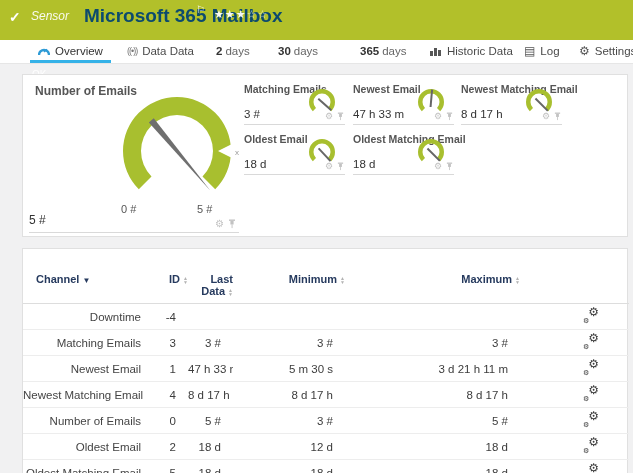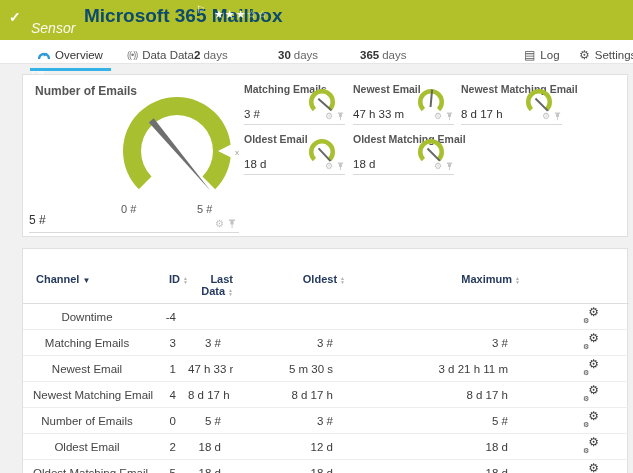--- a/index.html
+++ b/index.html
@@ -1,30 +1,30 @@
 <!DOCTYPE html>
 <html><head>
 <meta charset="utf-8">
 <style>
   html,body{margin:0;padding:0;}
   .page{position:relative;width:633px;height:473px;background:#f1f1f2;overflow:hidden;
         font-family:"Liberation Sans",sans-serif;color:#3c3c3c;}
   
   .sensor-header{position:absolute;left:0;top:0;width:633px;height:40px;background:#b2c02a;}
   .sh-check{position:absolute;left:9px;top:9px;color:#fff;font-size:14px;font-weight:bold;}
-  .sh-kind{position:absolute;left:31px;top:20px;font-style:italic;font-size:14px;color:rgba(255,255,255,.92);}
+  .sh-kind{position:absolute;left:31px;top:9px;font-style:italic;font-size:12px;color:rgba(255,255,255,.92);}
   .sh-title{position:absolute;left:84px;top:5px;font-size:19px;font-weight:bold;color:#0c4a6e;}
   .sh-flag{position:absolute;left:196px;top:4px;font-size:10px;color:rgba(255,255,255,.9);}
   .sh-stars{position:absolute;left:214px;top:8px;font-size:11px;letter-spacing:1px;}
   .sh-stars .f{color:rgba(255,255,255,.95);}
   .sh-stars .e{color:rgba(255,255,255,.65);}
   .sh-status{position:absolute;left:32px;top:25px;font-size:10px;color:rgba(255,255,255,.95);margin-top:44px;}
   
   .tabbar{position:absolute;left:0;top:40px;width:633px;height:23px;background:#fff;border-bottom:1px solid #e6e6e6;}
-  .tab{position:absolute;top:0;height:30px;display:flex;align-items:center;gap:5px;font-size:11.5px;color:#4a4a4a;cursor:default;}
+  .tab{position:absolute;top:0;height:22px;display:flex;align-items:center;gap:5px;font-size:11.5px;color:#4a4a4a;cursor:default;}
   .tab.active{color:#333;}
   .tab.active::after{content:"";position:absolute;left:-8px;right:-8px;bottom:-1px;height:3px;background:#35b2e8;}
   .ticon{display:inline-block;}
   .t-broadcast{font-size:9px;color:#777;letter-spacing:-1px;}
   .t-glyph{font-size:12px;color:#555;line-height:1;}
   .tab .num{font-weight:bold;color:#333;margin-right:3px;}
   .tab .unit{color:#666;}
   
   .panel{position:absolute;background:#fff;border:1px solid #e0e0e0;box-sizing:border-box;}
   .gauge-panel{left:22px;top:74px;width:606px;height:163px;}
@@ -48,21 +48,21 @@
   .sg-icons{right:1px;top:29px;}
   .sg-icons .pi-gear{font-size:9px;}
   
   table{border-collapse:collapse;width:100%;table-layout:fixed;margin-top:22px;}
   th{font-size:11px;color:#263a5e;font-weight:bold;text-align:right;vertical-align:top;
      padding:2px 0 6px 0;border-bottom:1px solid #ddd;}
   th.ch{text-align:left;padding-left:13px;}
   th.act{border-bottom:1px solid #ddd;}
   td{font-size:11.5px;color:#3c3c3c;text-align:right;padding:0 12px 0 0;height:25px;
      border-bottom:1px solid #ededed;white-space:nowrap;overflow:hidden;}
-  td.ch{text-align:center;padding-left:10px;color:#444;}
+  td.ch{text-align:right;padding-left:0;color:#444;}
   td.act{text-align:right;padding-right:30px;border-bottom:1px solid #ededed;}
   .sort{display:inline-block;vertical-align:middle;margin-left:3px;line-height:0;}
   .sort i{display:block;font-style:normal;font-size:5px;color:#b3b3b3;line-height:4px;}
   .sort-active{font-size:8px;color:#263a5e;margin-left:3px;}
   .rowgear{position:relative;display:inline-block;width:16px;height:15px;color:#3e3e3e;cursor:pointer;}
   .rowgear .g1{position:absolute;right:0;top:-2px;font-size:12px;line-height:1;}
   .rowgear .g2{position:absolute;left:0;bottom:-1px;font-size:7px;line-height:1;}
 </style>
 </head>
 <body>
@@ -83,28 +83,36 @@
       <svg class="ticon" width="12" height="11" viewBox="0 0 12 11">
         <path d="M1,9 A5,5 0 1 1 11,9" fill="none" stroke="#2e9bd6" stroke-width="2.4"></path>
         <line x1="6" y1="6" x2="9" y2="3.2" stroke="#2e9bd6" stroke-width="1.4"></line>
       </svg>
       <span>Overview</span>
     </div>
     <div class="tab" style="left:127px">
       <span class="t-broadcast">((•))</span>
       <span>Data Data</span>
     </div>
-    <div class="tab" style="left:194px">
+    <div class="tab" style="left:216px">
       <span><span class="num">2</span><span class="unit">days</span></span>
     </div>
     <div class="tab" style="left:278px">
       <span><span class="num">30</span><span class="unit">days</span></span>
     </div>
     <div class="tab" style="left:360px">
       <span><span class="num">365</span><span class="unit">days</span></span>
+    </div>
+    <div class="tab" style="left:430px">
+      <svg class="ticon" width="12" height="10" viewBox="0 0 12 10">
+        <rect x="0" y="5" width="3" height="5" fill="#555"></rect>
+          <rect x="4" y="2" width="3" height="8" fill="#555"></rect>
+          <rect x="8" y="4" width="3" height="6" fill="#555"></rect>
+      </svg>
+      <span>Historic Data</span>
     </div>
     <div class="tab" style="left:524px">
       <span class="t-glyph">▤</span>
       <span>Log</span>
     </div>
     <div class="tab" style="left:579px">
       <span class="t-glyph">⚙</span>
       <span>Settings</span>
     </div>
   </div>
@@ -226,21 +234,21 @@
           <col style="width:45px">
           <col style="width:112px">
           <col style="width:175px">
           <col style="width:109px">
         </colgroup>
       <thead>
         <tr>
           <th class="ch"><span>Channel</span><span class="sort-active">▼</span></th>
           <th><span>ID</span><span class="sort"><i>▲</i><i>▼</i></span></th>
           <th><span>Last Data</span><span class="sort"><i>▲</i><i>▼</i></span></th>
-          <th><span>Oldest</span><span class="sort"><i>▲</i><i>▼</i></span></th>
+          <th><span>Minimum</span><span class="sort"><i>▲</i><i>▼</i></span></th>
           <th><span>Maximum</span><span class="sort"><i>▲</i><i>▼</i></span></th>
           <th class="act"></th>
         </tr>
       </thead>
       <tbody>
         <tr>
           <td class="ch">Downtime</td>
           <td>-4</td>
           <td></td>
           <td></td>

